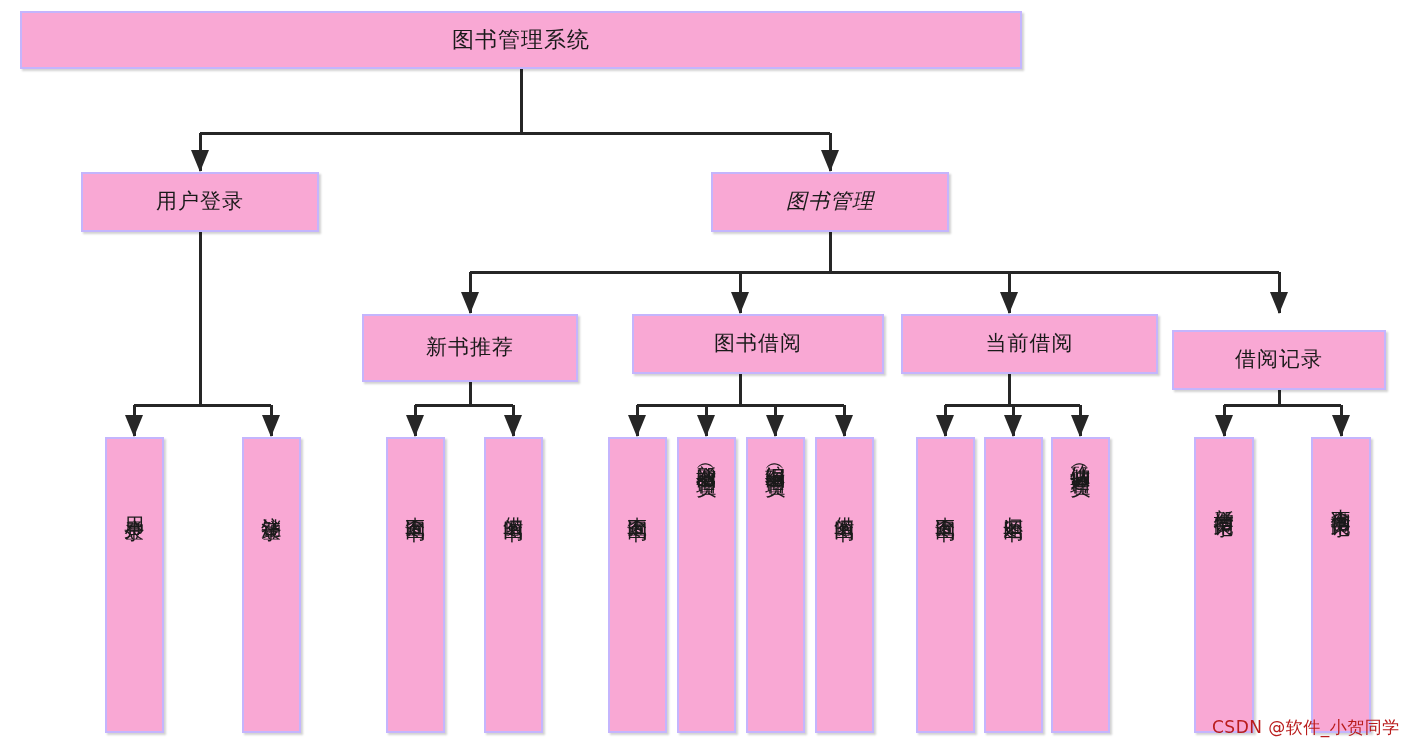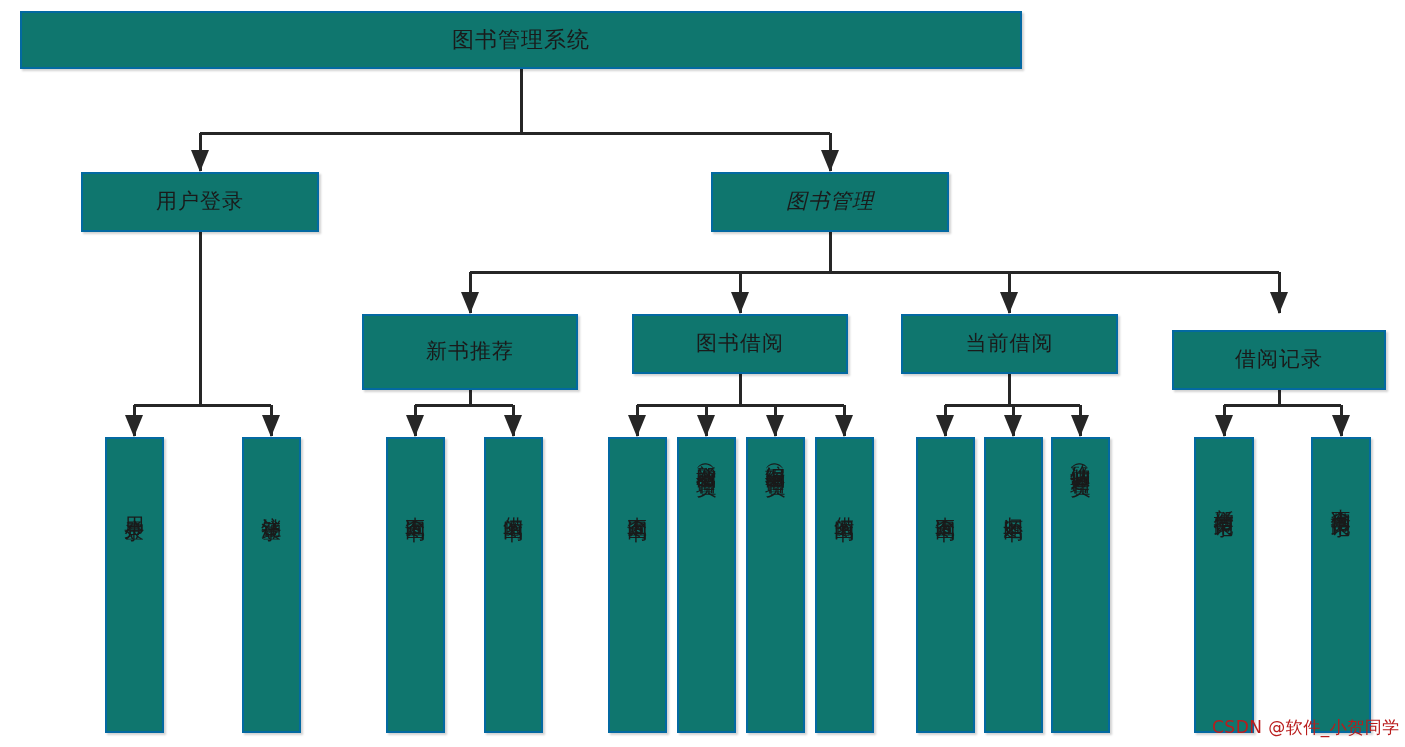--- a/index.html
+++ b/index.html
@@ -22,22 +22,22 @@
     position: absolute;
     left: 0;
     top: 0;
     width: 1405px;
     height: 747px;
     pointer-events: none;
   }
   .node {
     position: absolute;
     box-sizing: border-box;
-    background: #0f766e;
-    border: 2px solid #0369a1;
+    background: #f9a8d4;
+    border: 2px solid #c4b5fd;
     box-shadow: 2px 2px 2px rgba(0,0,0,0.18);
     display: flex;
     align-items: center;
     justify-content: center;
     color: #1a1a1a;
   }
   .node.horiz .label {
     font-size: 21px;
     line-height: 1.2;
     letter-spacing: 1px;
@@ -135,27 +135,27 @@
   <div id="nodes">
       <div class="node horiz root" style="left: 20px; top: 11px; width: 1002px; height: 58px;">
         <span class="label">图书管理系统</span>
       </div>
       <div class="node horiz" style="left: 81px; top: 172px; width: 238px; height: 60px;">
         <span class="label">用户登录</span>
       </div>
       <div class="node horiz" style="left: 711px; top: 172px; width: 238px; height: 60px; font-style: italic;">
         <span class="label">图书管理</span>
       </div>
-      <div class="node horiz" style="left: 362px; top: 314px; width: 216px; height: 76px;">
+      <div class="node horiz" style="left: 362px; top: 314px; width: 216px; height: 68px;">
         <span class="label">新书推荐</span>
       </div>
-      <div class="node horiz" style="left: 632px; top: 314px; width: 216px; height: 60px;">
+      <div class="node horiz" style="left: 632px; top: 314px; width: 252px; height: 60px;">
         <span class="label">图书借阅</span>
       </div>
-      <div class="node horiz" style="left: 901px; top: 314px; width: 217px; height: 60px;">
+      <div class="node horiz" style="left: 901px; top: 314px; width: 257px; height: 60px;">
         <span class="label">当前借阅</span>
       </div>
       <div class="node horiz" style="left: 1172px; top: 314px; width: 214px; height: 60px; margin-top: 16px;">
         <span class="label">借阅记录</span>
       </div>
       <div class="node vert mid" style="left: 105px; top: 437px; width: 59px; height: 296px;">
         <span class="label">用户登录</span>
       </div>
       <div class="node vert mid" style="left: 242px; top: 437px; width: 59px; height: 296px;">
         <span class="label">注销登录</span>

